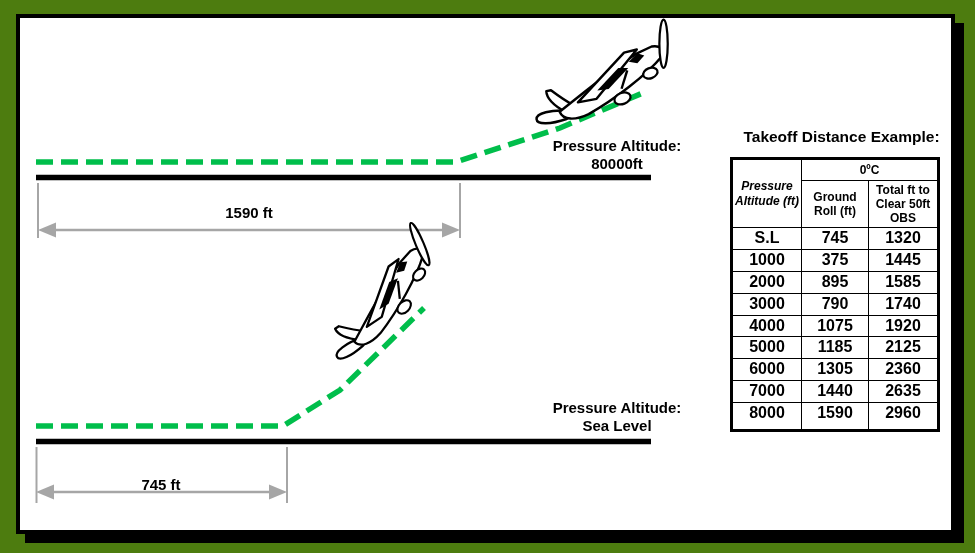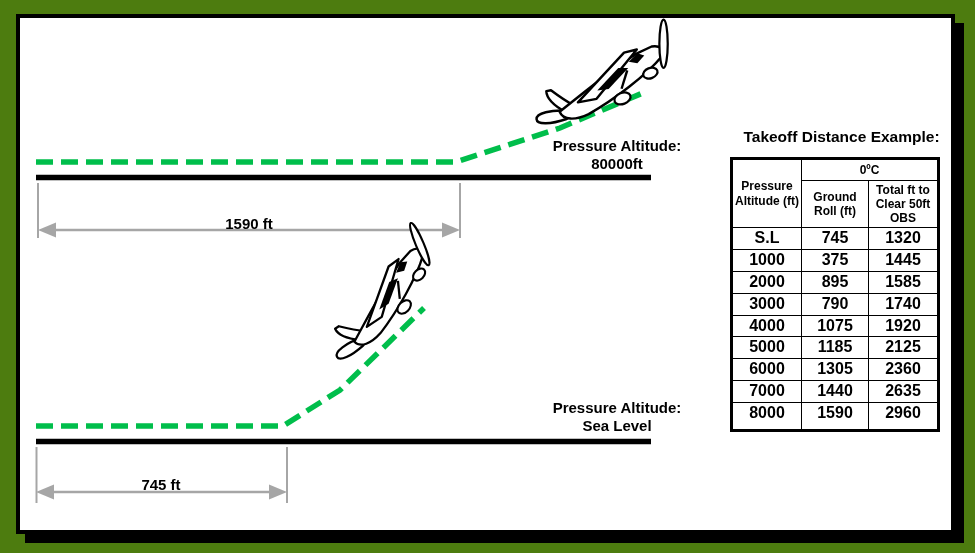--- a/index.html
+++ b/index.html
@@ -3,30 +3,30 @@
 <meta charset="utf-8">
 <style>
   html,body{margin:0;padding:0;background:#fff;}
   body{width:975px;height:553px;font-family:"Liberation Sans","DejaVu Sans",sans-serif;color:#000;}
   .canvas{position:relative;width:975px;height:553px;background:#4d7c0f;overflow:hidden;}
   .frame{position:absolute;left:16px;top:14px;width:931px;height:512px;border:4px solid #000;
          background:#fff;box-shadow:9px 9px 0 #000;}
   .diagram-svg{position:absolute;left:0;top:0;width:975px;height:553px;}
   .lbl{position:absolute;font-weight:700;font-size:15px;line-height:18px;text-align:center;white-space:nowrap;}
   .lbl-top-alt{left:537px;top:137px;width:160px;}
-  .lbl-top-dist{left:188px;top:215px;width:122px;}
+  .lbl-top-dist{left:188px;top:204px;width:122px;}
   .lbl-bot-alt{left:537px;top:399px;width:160px;}
   .lbl-bot-dist{left:100px;top:468px;width:122px;margin-top:8px;}
   .table-title{position:absolute;left:734px;top:128px;width:215px;font-weight:700;font-size:15.5px;text-align:center;white-space:nowrap;}
   table.tdt{position:absolute;left:730px;top:157px;border-collapse:collapse;background:#fff;
             border:3px solid #000;table-layout:fixed;}
   table.tdt td{border:1.5px solid #000;text-align:center;vertical-align:middle;
                font-weight:700;font-size:12px;line-height:1.18;padding:1px 2px;}
   td.temp-cell{height:18px;margin-top:48px;}
-  td.col1-head{width:64px;}
+  td.col1-head{width:64px;font-style:italic;}
   td.col2{width:62px;}
   td.col3{width:64px;}
   td.colhead{height:44px;}
   tr.data-row td{height:17.5px;font-size:16px;}
   tr.data-row-last td{padding-bottom:6px;}
 </style>
 </head>
 <body>
 
 <div class="canvas">

